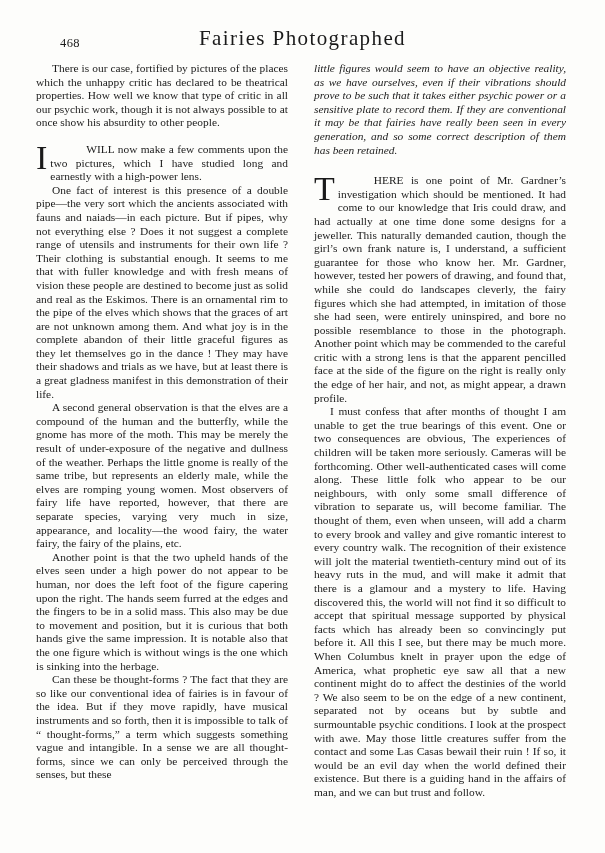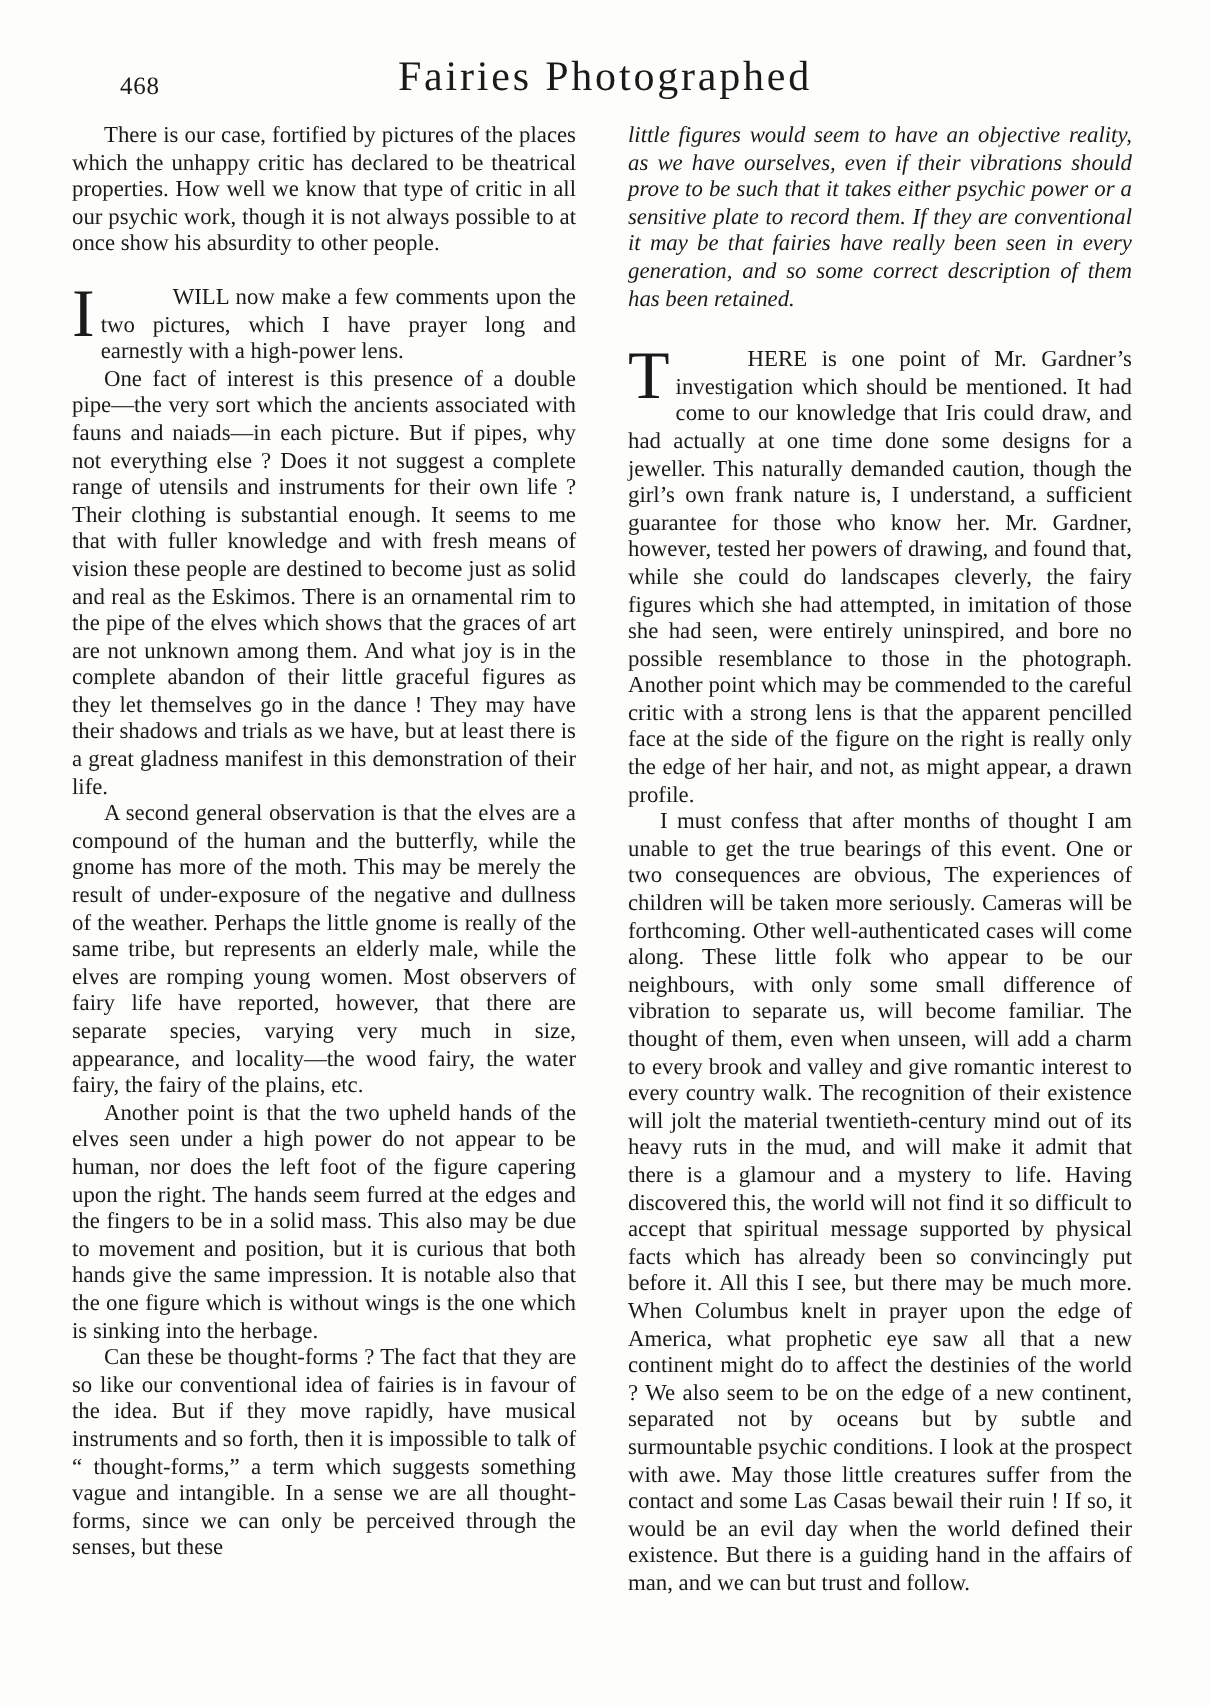--- a/index.html
+++ b/index.html
@@ -96,21 +96,21 @@
     <div class="folio">468</div>
     <div class="running-title">Fairies Photographed</div>
   </div>
 
   <div class="columns">
 
     <div class="col">
       <p class="indent">There is our case, fortified by pictures of the places which the unhappy critic has declared to be theatrical properties. How well we know that type of critic in all our psychic work, though it is not always possible to at once show his absurdity to other people.</p>
       <div class="spacer-sm"></div>
       <p class="dropcap-para">
-        <span class="dropcap">I</span><span class="leadin">WILL</span> <span>now make a few comments upon the two pictures, which I have prayer long and earnestly with a high-power lens.</span>
+        <span class="dropcap">I</span><span class="leadin">WILL</span> <span>now make a few comments upon the two pictures, which I have studied long and earnestly with a high-power lens.</span>
       </p>
       <p class="indent">One fact of interest is this presence of a double pipe—the very sort which the ancients associated with fauns and naiads—in each picture. But if pipes, why not everything else ? Does it not suggest a complete range of utensils and instruments for their own life ? Their clothing is substantial enough. It seems to me that with fuller knowledge and with fresh means of vision these people are destined to become just as solid and real as the Eskimos. There is an ornamental rim to the pipe of the elves which shows that the graces of art are not unknown among them. And what joy is in the complete abandon of their little graceful figures as they let themselves go in the dance !  They may have their shadows and trials as we have, but at least there is a great gladness manifest in this demonstration of their life.</p>
       <p class="indent">A second general observation is that the elves are a compound of the human and the butterfly, while the gnome has more of the moth. This may be merely the result of under-exposure of the negative and dullness of the weather. Perhaps the little gnome is really of the same tribe, but represents an elderly male, while the elves are romping young women. Most observers of fairy life have reported, however, that there are separate species, varying very much in size, appearance, and locality—the wood fairy, the water fairy, the fairy of the plains, etc.</p>
       <p class="indent">Another point is that the two upheld hands of the elves seen under a high power do not appear to be human, nor does the left foot of the figure capering upon the right. The hands seem furred at the edges and the fingers to be in a solid mass. This also may be due to movement and position, but it is curious that both hands give the same impression. It is notable also that the one figure which is without wings is the one which is sinking into the herbage.</p>
       <p class="indent">Can these be thought-forms ?  The fact that they are so like our conventional idea of fairies is in favour of the idea. But if they move rapidly, have musical instruments and so forth, then it is impossible to talk of “ thought-forms,” a term which suggests something vague and intangible. In a sense we are all thought-forms, since we can only be perceived through the senses, but these</p>
     </div>
 
     <div class="col">
       <p class="noindent">little figures would seem to have an objective reality, as we have ourselves, even if their vibrations should prove to be such that it takes either psychic power or a sensitive plate to record them. If they are conventional it may be that fairies have really been seen in every generation, and so some correct description of them has been retained.</p>
       <div class="spacer-md"></div>

